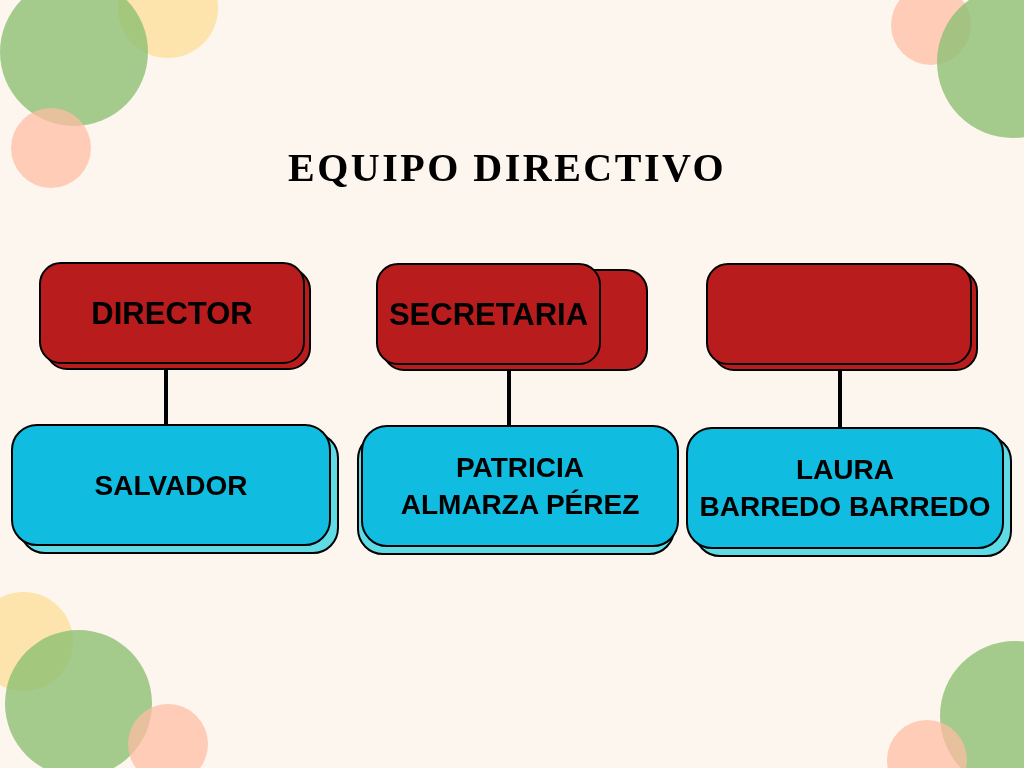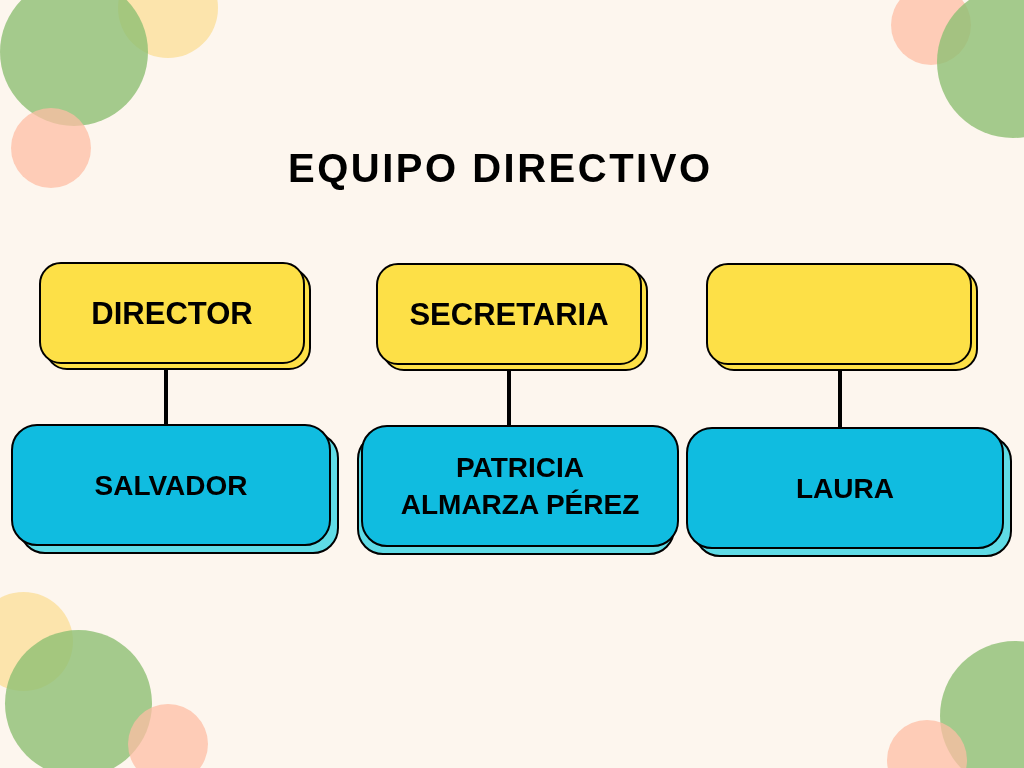--- a/index.html
+++ b/index.html
@@ -1,25 +1,25 @@
 <!DOCTYPE html>
 <html><head>
 <meta charset="utf-8">
 <style>
   html, body { margin:0; padding:0; }
   body { width:1024px; height:768px; position:relative; overflow:hidden; background:#fdf6ee; font-family:"Liberation Sans", sans-serif; }
   .circle { position:absolute; border-radius:50%; }
   .c-green { background:#8dbf73; opacity:0.8; }
   .c-yellow { background:#fbdd96; opacity:0.75; }
   .c-pink { background:#fdbda4; opacity:0.75; }
-  .title { position:absolute; left:288px; top:143px; width:420px; font-size:40px; font-weight:bold; letter-spacing:2.5px; color:#000; white-space:nowrap; line-height:50px; }
+  .title { position:absolute; left:288px; top:143px; width:420px; font-size:40px; font-weight:bold; letter-spacing:2.5px; color:#000; white-space:nowrap; line-height:50px;font-family:Liberation Serif, serif; }
   .node { position:absolute; }
   .node .shadow, .node .front { position:absolute; border:2.5px solid #000; box-sizing:border-box; }
   .node .front { display:flex; align-items:center; justify-content:center; text-align:center; color:#000; font-weight:bold; line-height:37px; }
-  .role .shadow, .role .front { background:#fde047; border-radius:22px; }
+  .role .shadow, .role .front { background:#b91c1c; border-radius:22px; }
   .person .shadow { background:#5fdbe6; border-radius:26px; }
   .person .front { background:#10bce0; border-radius:26px; }
   .role .front { font-size:31px; }
   .person .front { font-size:28px; line-height:37px; }
   .connector { position:absolute; width:4px; background:#000; }
   .lbl { display:block; white-space:nowrap; }
 </style>
 </head>
 <body>
 
@@ -52,21 +52,21 @@
   <div class="shadow" style="left:8px;top:8px;width:320px;height:122px;"></div>
   <div class="front" style="left:0;top:0;width:320px;height:122px;">
     <div>
       <span class="lbl">SALVADOR</span>
     </div>
   </div>
 </div>
 
 <div class="node role" style="left:376px;top:263px;">
   <div class="shadow" style="left:6px;top:6px;width:266px;height:102px;"></div>
-  <div class="front" style="left:0;top:0;width:266px;height:102px;">
+  <div class="front" style="left:0;top:0;width:225px;height:102px;">
     <div>
       <span class="lbl">SECRETARIA</span>
     </div>
   </div>
 </div>
 <div class="connector" style="left:507px;top:370px;height:56px;"></div>
 <div class="node person" style="left:349px;top:425px;">
   <div class="shadow" style="left:8px;top:8px;width:318px;height:122px;"></div>
   <div class="front" style="left:12px;top:0;width:318px;height:122px;">
     <div>
@@ -82,15 +82,16 @@
     <div>
     </div>
   </div>
 </div>
 <div class="connector" style="left:838px;top:370px;height:58px;"></div>
 <div class="node person" style="left:686px;top:427px;">
   <div class="shadow" style="left:8px;top:8px;width:318px;height:122px;"></div>
   <div class="front" style="left:0;top:0;width:318px;height:122px;">
     <div>
       <span class="lbl">LAURA</span>
+      <span class="lbl">BARREDO BARREDO</span>
     </div>
   </div>
 </div>
 
 </body></html>

